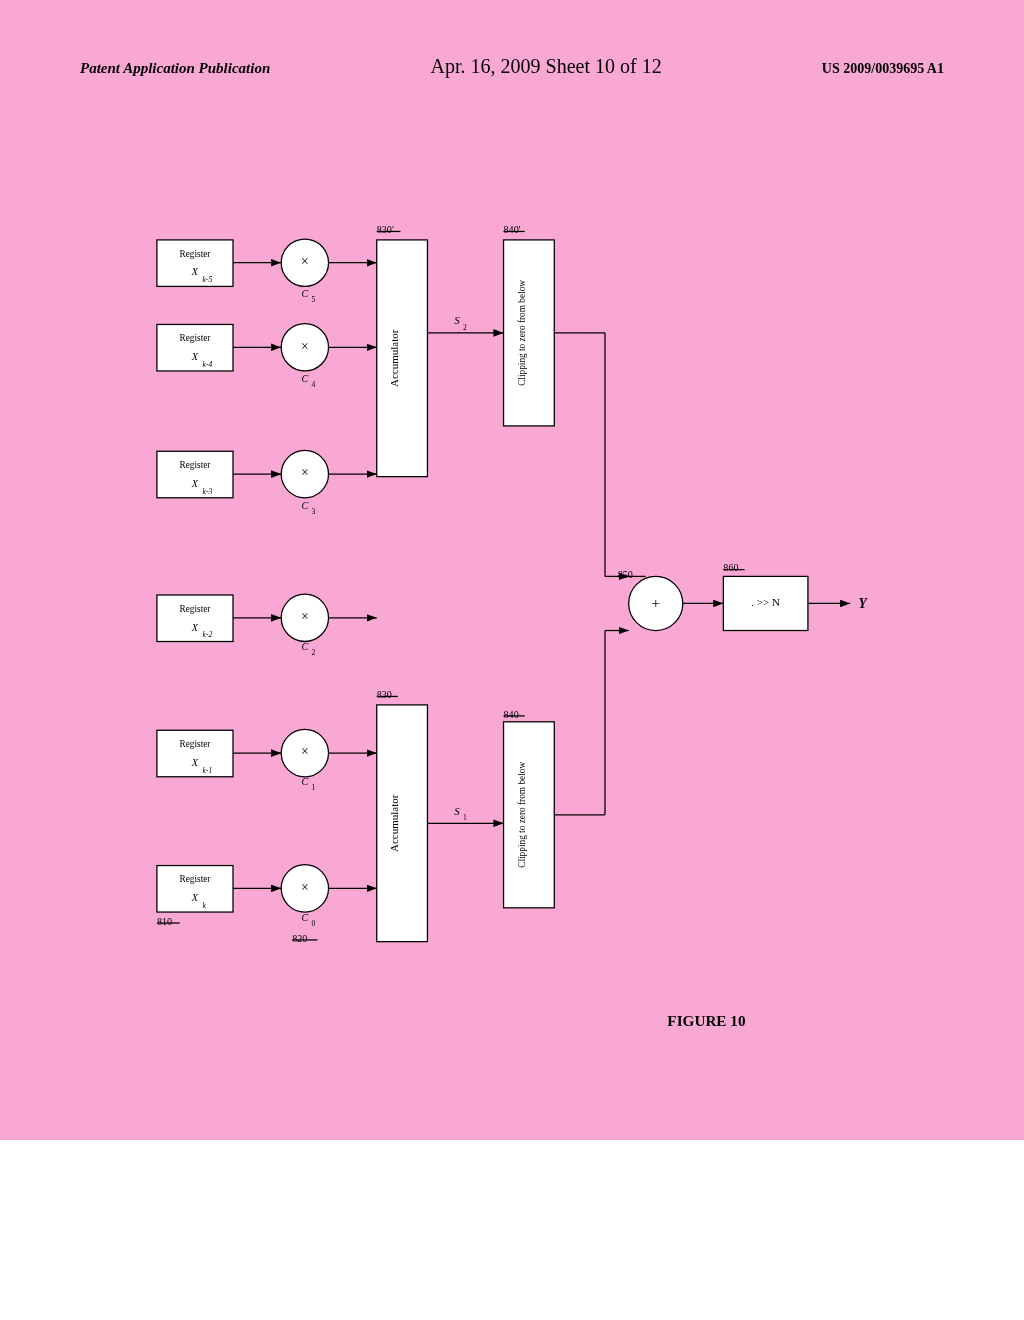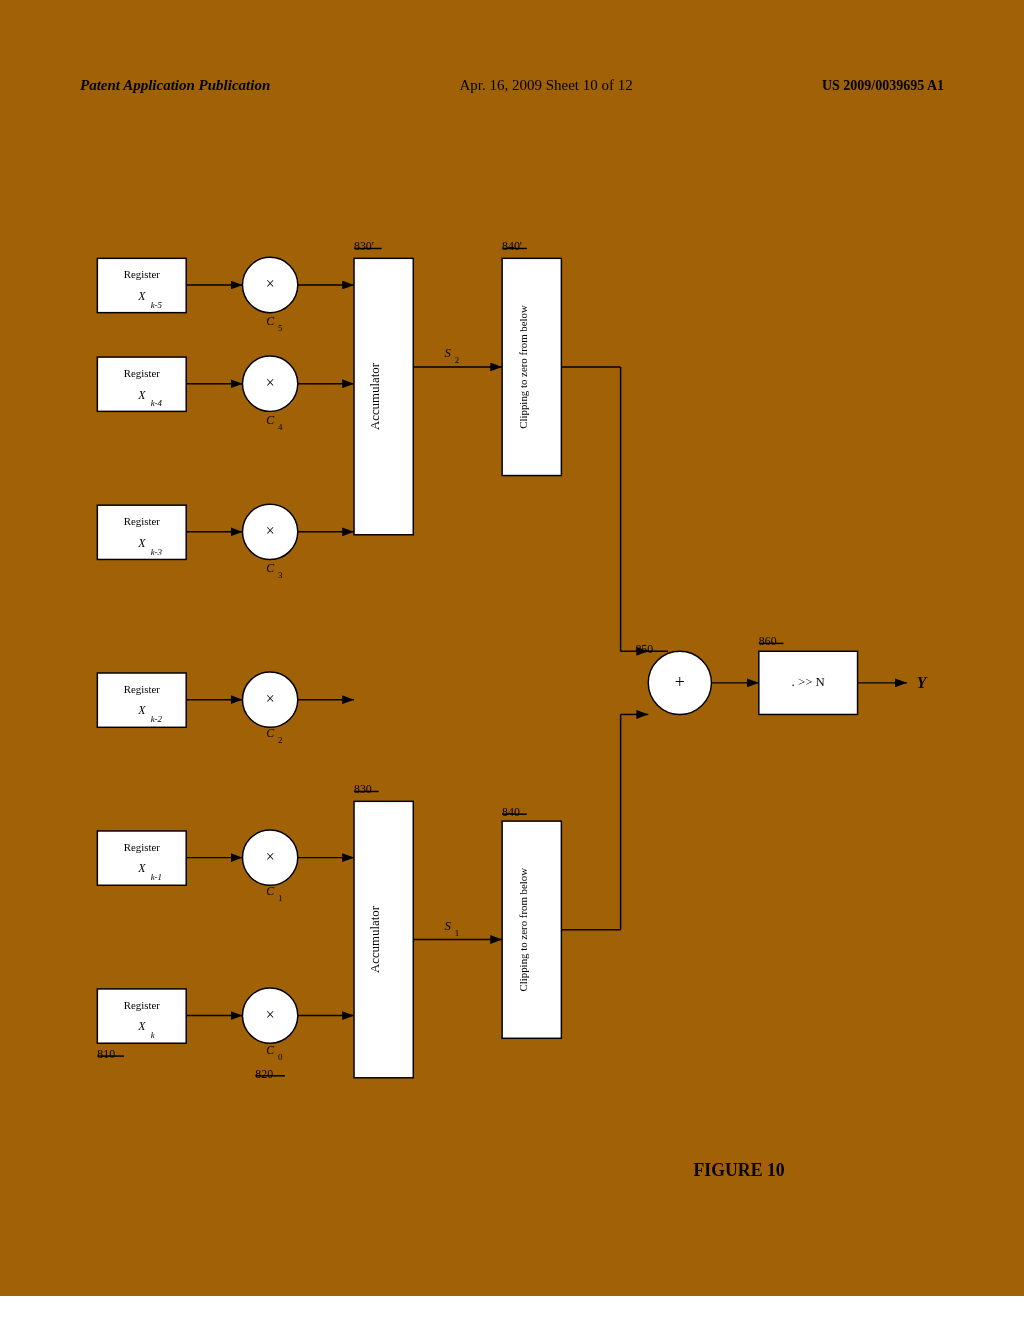--- a/index.html
+++ b/index.html
@@ -7,22 +7,22 @@
       background: #fff;
       font-family: 'Times New Roman', Times, serif;
       width: 1024px;
       height: 1320px;
       overflow: hidden;
       position: relative;
     }
 
     .page {
       width: 1024px;
-      height: 1296px;
-      background: #a16207;
+      height: 1140px;
+      background: #f9a8d4;
       position: relative;
     }
 
     .header {
       position: absolute;
       top: 55px;
       left: 0;
       right: 0;
       display: flex;
       justify-content: space-between;
@@ -30,22 +30,21 @@
       padding: 0 80px;
       font-size: 15px;
     }
 
     .header-left {
       font-weight: bold;
       font-style: italic;
     }
 
     .header-center {
-      font-size: 15px;
-      margin-top: 22px;
+      font-size: 20px;
     }
 
     .header-right {
       font-size: 14px;
       font-weight: bold;
     }
 
     .diagram-area {
       position: absolute;
       top: 130px;

